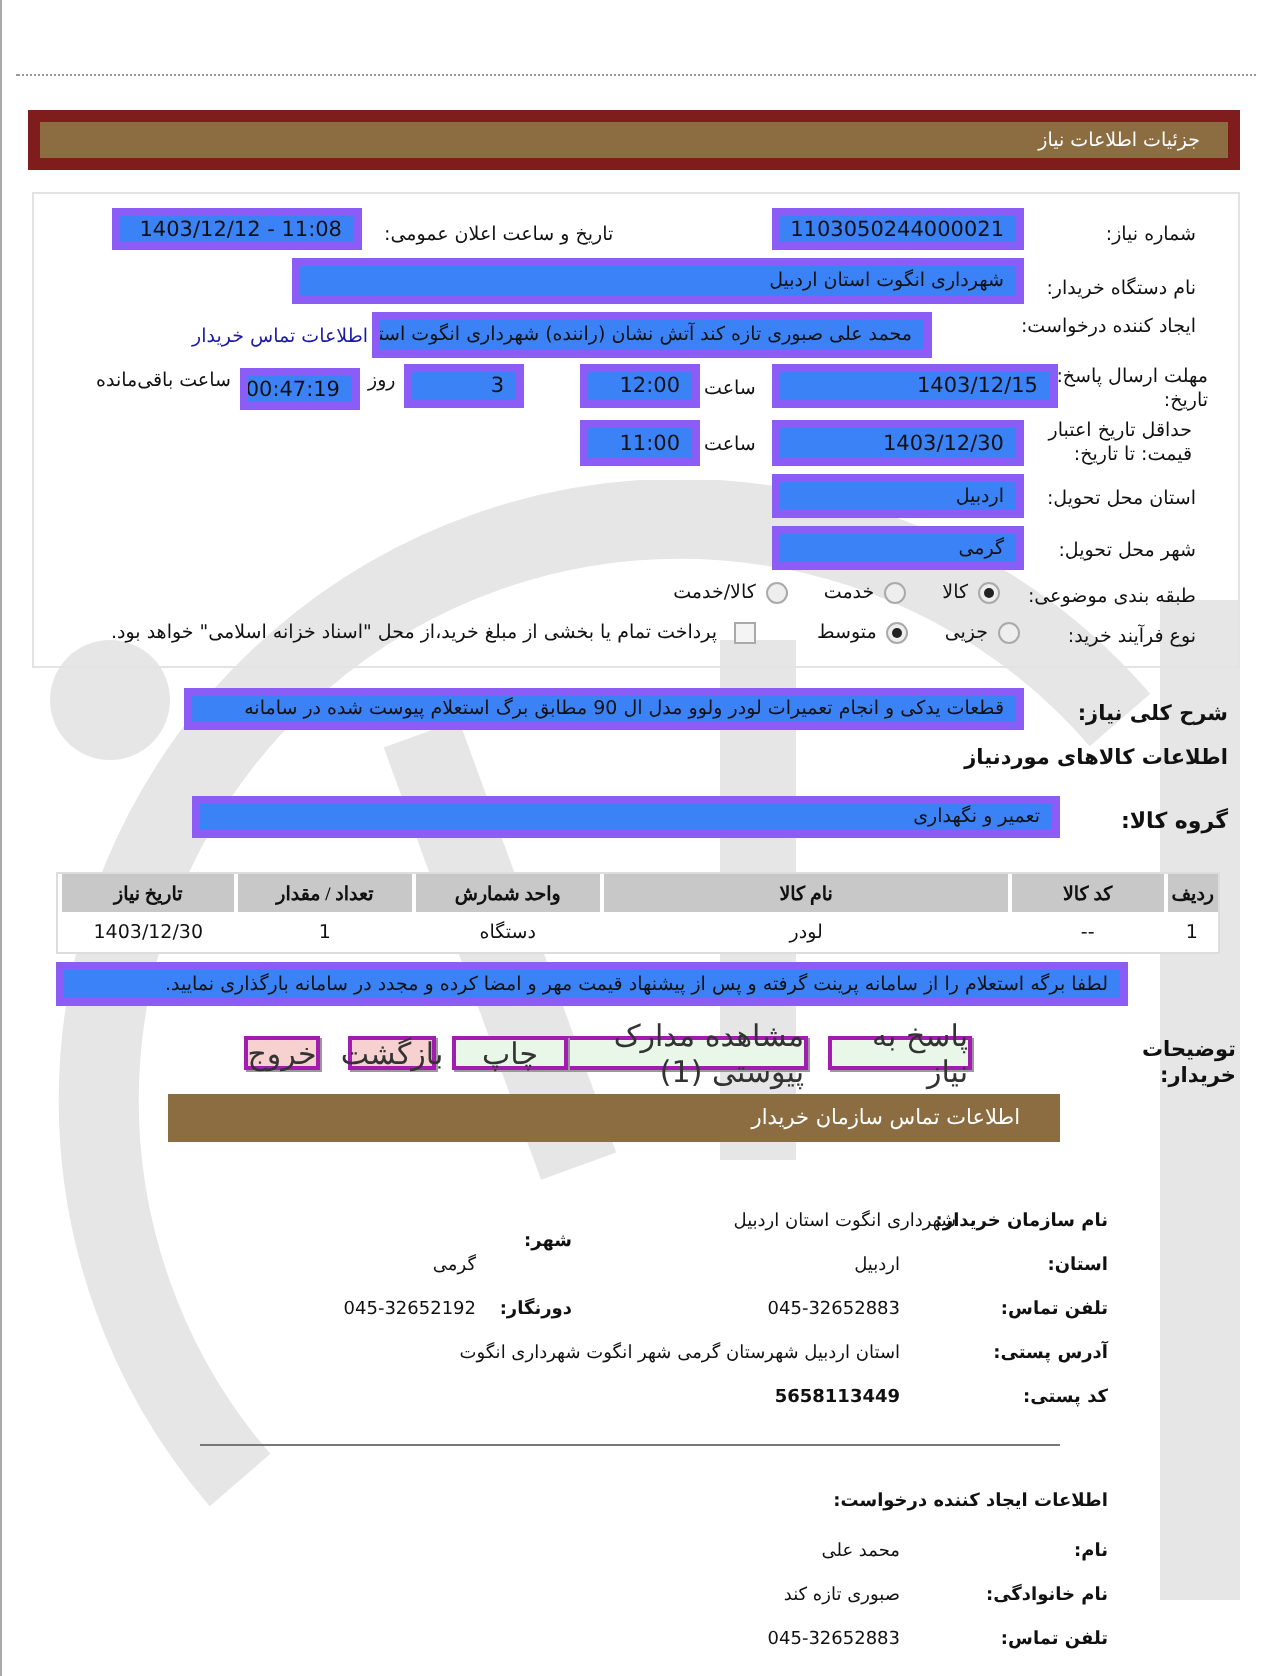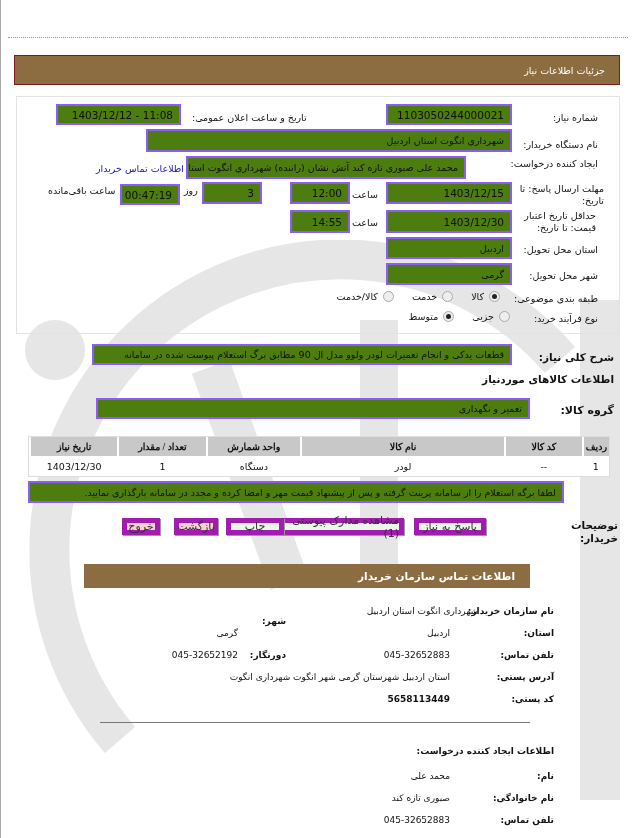--- a/index.html
+++ b/index.html
@@ -1,32 +1,32 @@
 <!DOCTYPE html>
 <html><head>
 <meta charset="utf-8">
 <style>
   html, body { margin:0; padding:0; background:#fff; }
   body { width:634px; height:838px; position:relative; overflow:hidden;
          font-family:"DejaVu Sans", sans-serif; font-size:9.5px; color:#111; direction:rtl; }
   .abs { position:absolute; }
   .left-border { left:0; top:0; width:1px; height:838px; background:#aaa; }
   .dotted-line { left:8px; right:6px; top:37px; border-top:1px dotted #999; }
-  .bar-header { background:#8c6d42; color:#fff; border:1px solid #7f1d1d; box-sizing:border-box;
+  .bar-header { background:#8c6d42; color:#fff; border:6px solid #7f1d1d; box-sizing:border-box;
                 display:flex; align-items:center; padding-right:14px; }
   .panel { border:1px solid #e3e3e3; background:transparent; }
-  .box { border:2px solid #8b5cf6; background:#4d7c0f; box-sizing:border-box; padding:0 6px;
+  .box { border:4px solid #8b5cf6; background:#3b82f6; box-sizing:border-box; padding:0 6px;
          display:flex; align-items:center; white-space:nowrap; overflow:hidden; }
   .box.ltr { direction:ltr; justify-content:flex-end; font-size:10.5px; }
   .lbl { white-space:nowrap; line-height:12px; }
   .radio { width:9px; height:9px; border-radius:50%; border:1px solid #aaa; background:#eee; display:inline-block; position:relative; vertical-align:middle; }
   .radio.on::after { content:""; position:absolute; left:2px; top:2px; width:5px; height:5px; border-radius:50%; background:#222; }
   .checkbox { width:9px; height:9px; border:1px solid #aaa; background:#f4f4f4; display:inline-block; vertical-align:middle; }
   .opt { display:inline-flex; align-items:center; gap:5px; margin-left:18px; }
-  .btn { border:5px solid #a21caf; box-sizing:border-box; height:17px; display:flex; align-items:center; justify-content:center; font-size:11px; color:#333; box-shadow:1px 1px 0 #999; }
+  .btn { border:2px solid #a21caf; box-sizing:border-box; height:17px; display:flex; align-items:center; justify-content:center; font-size:15px; color:#333; box-shadow:1px 1px 0 #999; }
   .btn.green { background:#e9f7e9; }
   .btn.pink { background:#f7d0d0; }
   table.items { border-collapse:collapse; font-size:9.5px; }
   table.items th { background:#c8c8c8; color:#111; font-weight:bold; height:17px; border-left:2px solid #fff;font-family:Liberation Serif, serif; }
   table.items td { text-align:center; height:18px; background:#fff; }
   .link { color:#1a1aa6; }
   .bold { font-weight:bold; }
   .watermark { position:absolute; pointer-events:none; }
   .contact-row { position:absolute; white-space:nowrap; font-size:9px; }
 </style>
@@ -60,32 +60,32 @@
 <div class="abs box ltr" style="left:56px; top:104px; width:125px; height:21px;">1403/12/12 - 11:08</div>
 
 <span class="abs lbl" style="right:36px; top:139px;">نام دستگاه خریدار:</span>
 <div class="abs box" style="left:146px; top:129px; width:366px; height:23px;">شهرداری انگوت استان اردبیل</div>
 
 <span class="abs lbl" style="right:36px; top:158px; width:90px; white-space:normal;">ایجاد کننده درخواست:</span>
 <div class="abs box" style="left:186px; top:156px; width:280px; height:23px;">محمد علی  صبوری تازه کند آتش نشان (راننده)  شهرداری انگوت استان اردبیل</div>
 <a class="abs lbl link" style="left:96px; top:163px;">اطلاعات تماس خریدار</a>
 
 <span class="abs lbl" style="right:30px; top:183px; width:96px; white-space:normal;">مهلت ارسال پاسخ: تا تاریخ:</span>
-<div class="abs box ltr" style="left:386px; top:182px; width:126px; height:22px;">1403/12/15</div>
+<div class="abs box ltr" style="left:386px; top:182px; width:143px; height:22px;">1403/12/15</div>
 <span class="abs lbl" style="left:352px; top:189px;">ساعت</span>
 <div class="abs box ltr" style="left:290px; top:182px; width:60px; height:22px;">12:00</div>
 <div class="abs box ltr" style="left:202px; top:182px; width:60px; height:22px;">3</div>
 <span class="abs lbl" style="left:184px; top:185px;">روز</span>
 <div class="abs box ltr" style="left:120px; top:184px; width:60px; height:21px;">00:47:19</div>
 <span class="abs lbl" style="left:48px; top:185px;">ساعت باقی‌مانده</span>
 
 <span class="abs lbl" style="right:38px; top:210px; width:90px; white-space:normal;">حداقل تاریخ اعتبار قیمت: تا تاریخ:</span>
 <div class="abs box ltr" style="left:386px; top:210px; width:126px; height:23px;">1403/12/30</div>
 <span class="abs lbl" style="left:352px; top:217px;">ساعت</span>
-<div class="abs box ltr" style="left:290px; top:210px; width:60px; height:23px;">14:55</div>
+<div class="abs box ltr" style="left:290px; top:210px; width:60px; height:23px;">11:00</div>
 
 <span class="abs lbl" style="right:36px; top:244px;">استان محل تحویل:</span>
 <div class="abs box" style="left:386px; top:237px; width:126px; height:22px;">اردبیل</div>
 
 <span class="abs lbl" style="right:36px; top:270px;">شهر محل تحویل:</span>
 <div class="abs box" style="left:386px; top:263px; width:126px; height:22px;">گرمی</div>
 
 <span class="abs lbl" style="right:36px; top:293px;">طبقه بندی موضوعی:</span>
 <div class="abs" style="right:134px; top:291px; display:flex;">
   <label class="opt">
@@ -104,20 +104,24 @@
 
 <span class="abs lbl" style="right:36px; top:313px;">نوع فرآیند خرید:</span>
 <div class="abs" style="right:124px; top:311px; display:flex; align-items:center;">
   <label class="opt">
       <span class="radio"></span>
       <span>جزیی</span>
     </label>
   <label class="opt" style="margin-left:30px;">
       <span class="radio on"></span>
       <span>متوسط</span>
+    </label>
+  <label class="opt" style="margin-left:0;">
+      <span class="checkbox"></span>
+      <span style="margin-right:4px;">پرداخت تمام یا بخشی از مبلغ خرید،از محل "اسناد خزانه اسلامی" خواهد بود.</span>
     </label>
 </div>
 
 <span class="abs lbl bold" style="right:20px; top:351px; font-size:10.5px;">شرح کلی نیاز:</span>
 <div class="abs box" style="left:92px; top:344px; width:420px; height:21px;">قطعات یدکی و انجام تعمیرات لودر ولوو مدل ال 90 مطابق برگ استعلام پیوست شده در سامانه</div>
 
 <span class="abs lbl bold" style="right:20px; top:373px; font-size:10.5px;">اطلاعات کالاهای موردنیاز</span>
 
 <span class="abs lbl bold" style="right:20px; top:405px; font-size:11px;">گروه کالا:</span>
 <div class="abs box" style="left:96px; top:398px; width:434px; height:21px;">تعمیر و نگهداری</div>
@@ -149,21 +153,21 @@
 
 <span class="abs lbl bold" style="right:16px; top:480px; width:54px; white-space:normal; font-size:10.5px; line-height:13px;margin-top:39px;">توضیحات خریدار:</span>
 <div class="abs box" style="left:28px; top:481px; width:536px; height:22px;">لطفا برگه استعلام را از سامانه پرینت گرفته و پس از پیشنهاد قیمت مهر و امضا کرده و مجدد در سامانه بارگذاری نمایید.</div>
 
 <div class="abs btn green" style="left:414px; top:518px; width:72px;">پاسخ به نیاز</div>
 <div class="abs btn green" style="left:276px; top:518px; width:128px;">مشاهده مدارک پیوستی (1)</div>
 <div class="abs btn green" style="left:226px; top:518px; width:58px;">چاپ</div>
 <div class="abs btn pink" style="left:174px; top:518px; width:44px;">بازگشت</div>
 <div class="abs btn pink" style="left:122px; top:518px; width:38px;">خروج</div>
 
-<div class="abs bar-header" style="left:84px; top:564px; width:446px; height:24px; font-weight:bold; font-size:10.5px; border-color:#8c6d42;">
+<div class="abs bar-header" style="left:84px; top:547px; width:446px; height:24px; font-weight:normal; font-size:10.5px; border-color:#8c6d42;">
   <span>اطلاعات تماس سازمان خریدار</span>
 </div>
 
 <span class="contact-row bold" style="right:80px; top:606px;">نام سازمان خریدار:</span>
 <span class="contact-row" style="right:156px; top:606px;">شهرداری انگوت استان اردبیل</span>
 
 <span class="contact-row bold" style="right:80px; top:628px;">استان:</span>
 <span class="contact-row" style="right:184px; top:628px;">اردبیل</span>
 <span class="contact-row bold" style="right:348px; top:616px;">شهر:</span>
 <span class="contact-row" style="right:396px; top:628px;">گرمی</span>

